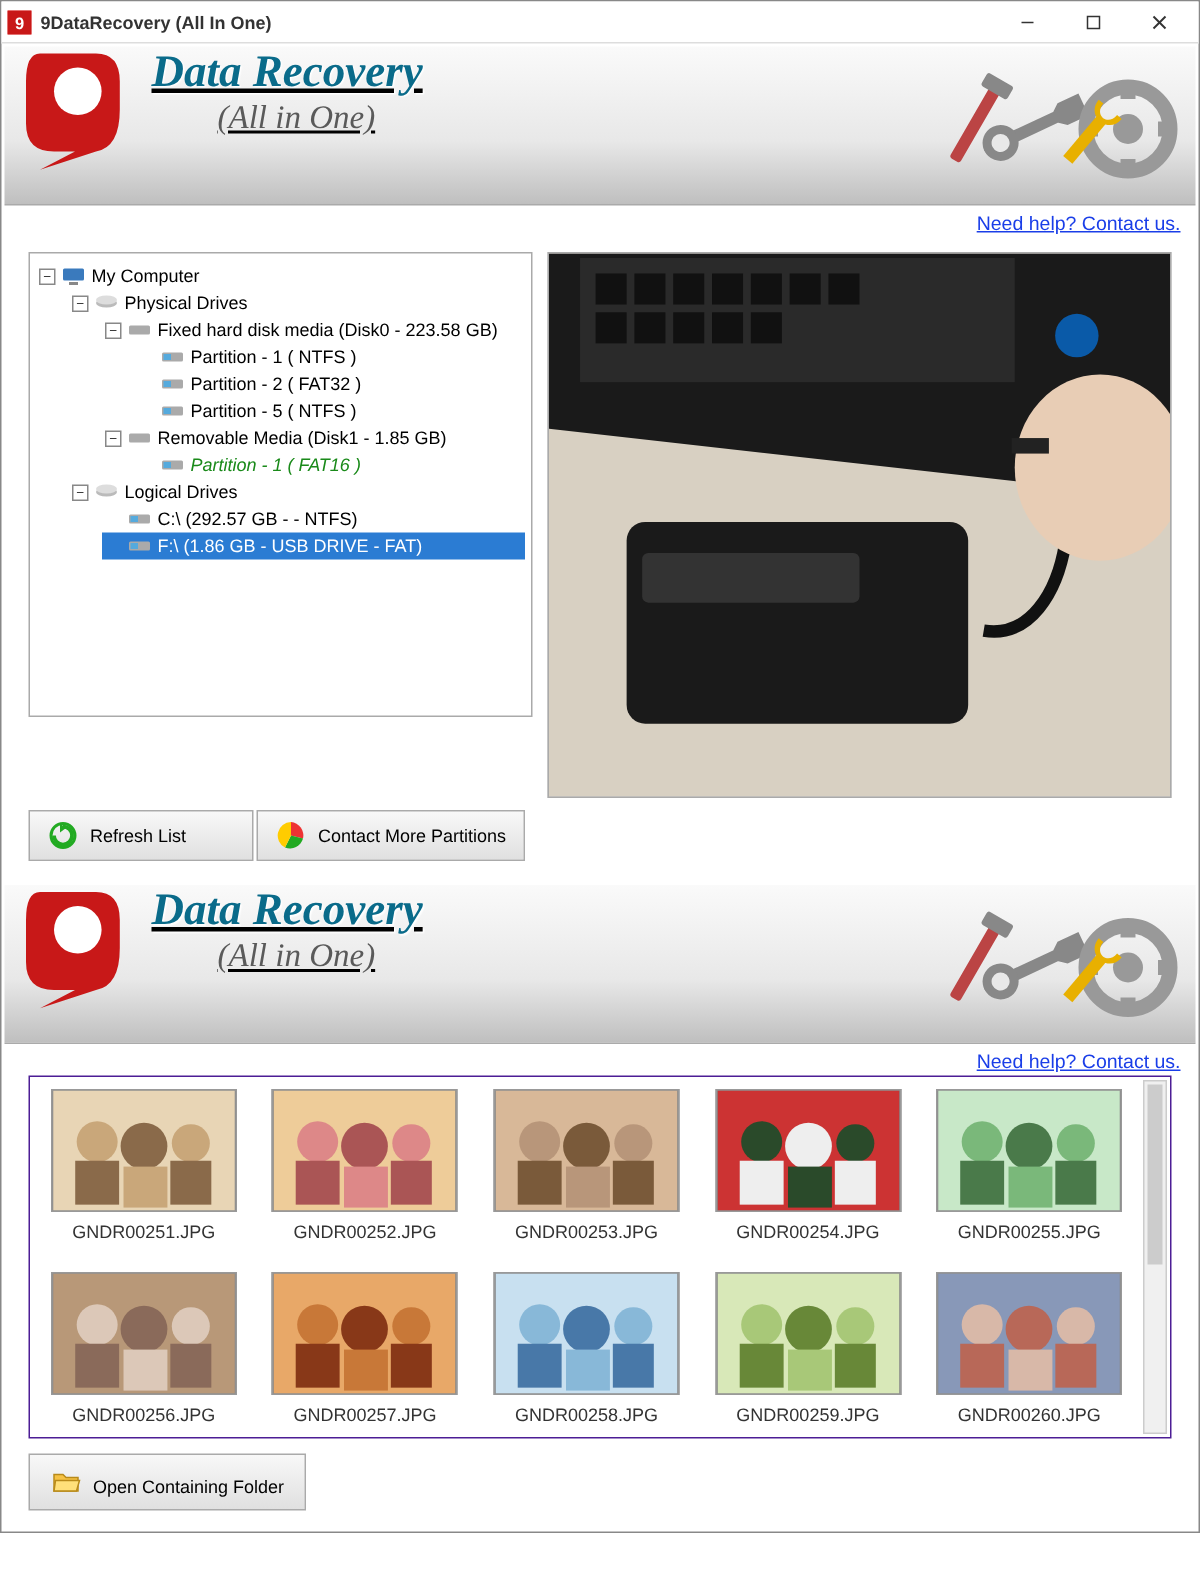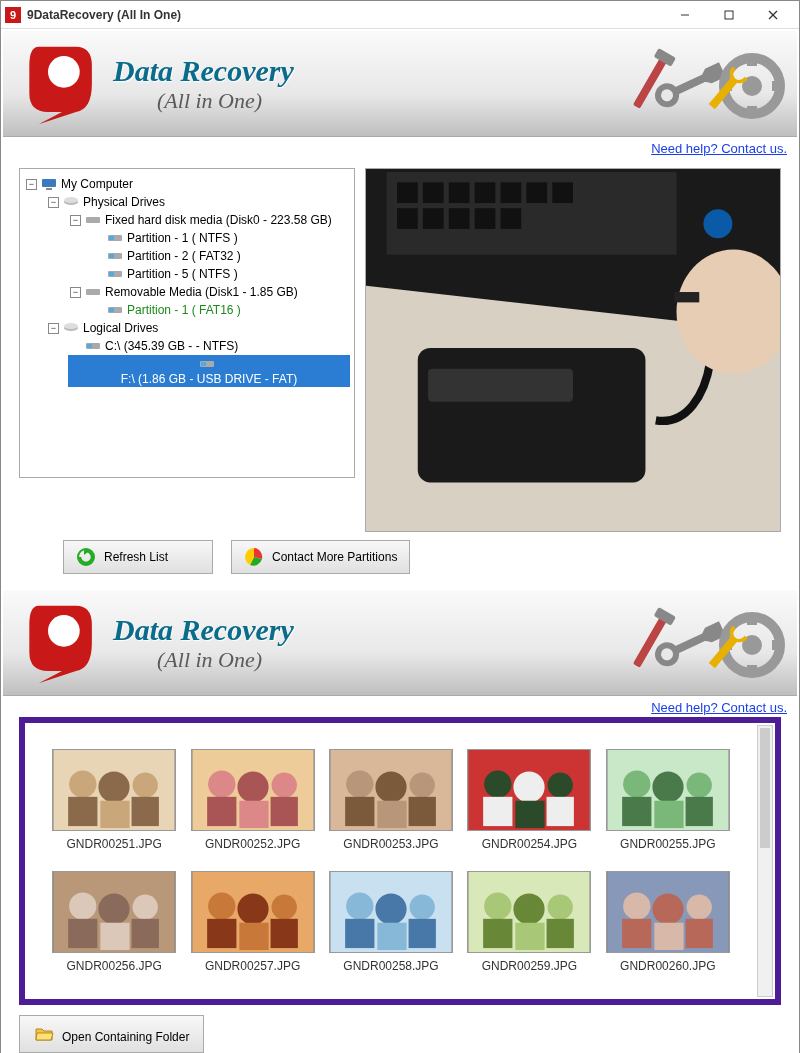--- a/index.html
+++ b/index.html
@@ -3,50 +3,50 @@
 <meta charset="utf-8">
 <style>
 * { box-sizing: border-box; margin: 0; padding: 0; }
 body { font-family: "Segoe UI", Tahoma, sans-serif; font-size: 12px; background: #fff; width: 800px; }
 .window { border: 1px solid #888; background: #fff; }
 .titlebar { height: 28px; background: #fff; display: flex; align-items: center; padding: 0 4px; border-bottom: 1px solid #ddd; }
 .titlebar-icon { width: 16px; height: 16px; background: #d22; margin-right: 6px; }
 .titlebar-text { flex: 1; font-size: 12px; color: #333; font-weight: bold; }
 .titlebar-btn { width: 44px; height: 28px; display: flex; align-items: center; justify-content: center; color: #333; cursor: pointer; }
 
-.banner { height: 106px; background: linear-gradient(180deg, #fafafa 0%, #e8e8e8 60%, #bfbfbf 100%); position: relative; display: flex; align-items: center; padding-left: 20px; border-bottom: 1px solid #aaa; margin: 2px; }
+.banner { height: 106px; background: linear-gradient(180deg, #fafafa 0%, #e8e8e8 60%, #bfbfbf 100%); position: relative; display: flex; align-items: flex-start; padding-left: 8px; border-bottom: 1px solid #aaa; margin: 2px; text-decoration: underline; }
 .logo-9 { width: 78px; height: 84px; position: relative; }
 .logo-9 svg { width: 100%; height: 100%; }
 .banner-text { margin-left: 12px; }
 .banner-title { font-family: Georgia, serif; font-size: 30px; font-style: italic; font-weight: bold; color: #0a6b8a; text-shadow: 1px 1px 1px #fff; }
 .banner-sub { font-family: Georgia, serif; font-size: 22px; font-style: italic; color: #5a5a5a; margin-left: 44px; }
 .banner-tools { position: absolute; right: 10px; top: 10px; }
 .banner-tools svg { width: 180px; height: 90px; }
 .help-link { text-align: right; padding: 2px 12px; }
 .help-link a { color: #1a3ee8; font-size: 13px; text-decoration: underline; cursor: pointer; margin-left: 15px; }
 
 .content { padding: 10px 18px; }
 .row1 { display: flex; gap: 10px; }
 .tree-panel { flex: 0 0 336px; border: 1px solid #aaa; background: #fff; height: 310px; padding: 6px 4px; overflow: auto; }
 .tree-node { display: flex; align-items: center; padding: 1px 2px; font-size: 12px; cursor: pointer; }
-.tree-node.selected { background: #2b7cd3; color: #fff; flex-direction: column; }
-.tree-node.green { color: #1a8a1a; }
+.tree-node.selected { background: #2b7cd3; color: #fff; }
+.tree-node.green { color: #1a8a1a; font-style: italic; }
 .toggle { width: 11px; height: 11px; border: 1px solid #888; background: #fff; display: inline-flex; align-items: center; justify-content: center; margin-right: 4px; font-size: 9px; line-height: 1; color: #333; }
 .toggle-empty { width: 11px; margin-right: 4px; display: inline-block; }
 .node-icon { width: 16px; height: 16px; margin-right: 4px; display: inline-block; }
 .indent1 { padding-left: 22px; }
 
 .preview-panel { flex: 1; border: 1px solid #aaa; background: #c8c8c8; height: 364px; position: relative; overflow: hidden; }
 .preview-panel svg { width: 100%; height: 100%; }
 
-.btn-row { display: flex; gap: 18px; margin-top: 8px; margin-left: 44px; }
+.btn-row { display: flex; gap: 2px; margin-top: 8px; }
 .btn { display: flex; align-items: center; gap: 8px; padding: 6px 12px; border: 1px solid #aaa; background: linear-gradient(#f8f8f8,#e0e0e0); font-size: 12px; cursor: pointer; min-width: 150px; }
 .btn-icon { width: 20px; height: 20px; }
 
-.thumbs-panel { border: 6px solid #4c1d95; margin: 0 18px 10px 18px; padding: 26px; position: relative; }
+.thumbs-panel { border: 1px solid #4c1d95; margin: 0 18px 10px 18px; padding: 8px; position: relative; }
 .thumbs-grid { display: grid; grid-template-columns: repeat(5, 1fr); gap: 20px 12px; padding-right: 18px; }
 .thumb { text-align: center; cursor: pointer; }
 .thumb-img { width: 124px; height: 82px; background: #888; border: 1px solid #999; margin: 0 auto 6px auto; }
 .thumb-img svg { width: 100%; height: 100%; }
 .thumb-name { font-size: 12px; color: #333; }
 .scrollbar { position: absolute; right: 2px; top: 2px; bottom: 2px; width: 16px; background: #f0f0f0; border: 1px solid #ccc; }
 .scrollbar-thumb { position: absolute; top: 2px; left: 2px; right: 2px; height: 120px; background: #ccc; }
 
 .bottom-btn-row { padding: 0 18px 14px 18px; }
 .btn-wide { display: inline-flex; align-items: flex-end; gap: 8px; padding: 8px 14px; border: 1px solid #aaa; background: linear-gradient(#f8f8f8,#e0e0e0); font-size: 12px; cursor: pointer; }
@@ -202,21 +202,21 @@
                   </svg></span>
                 <span>Logical Drives</span>
               </div>
             <div class="indent1">
               <div class="tree-node">
                   <span class="toggle-empty"></span>
                   <span class="node-icon"><svg viewBox="0 0 16 16">
                       <rect x="1" y="5" width="14" height="6" fill="#aaa" rx="1"></rect>
                       <rect x="2" y="6" width="5" height="4" fill="#5ad"></rect>
                     </svg></span>
-                  <span>C:\ (345.39 GB -  - NTFS)</span>
+                  <span>C:\ (292.57 GB -  - NTFS)</span>
                 </div>
               <div class="tree-node selected">
                   <span class="toggle-empty"></span>
                   <span class="node-icon"><svg viewBox="0 0 16 16">
                       <rect x="1" y="5" width="14" height="6" fill="#aaa" rx="1"></rect>
                       <rect x="2" y="6" width="5" height="4" fill="#5ad"></rect>
                     </svg></span>
                   <span>F:\ (1.86 GB - USB DRIVE - FAT)</span>
                 </div>
             </div>

